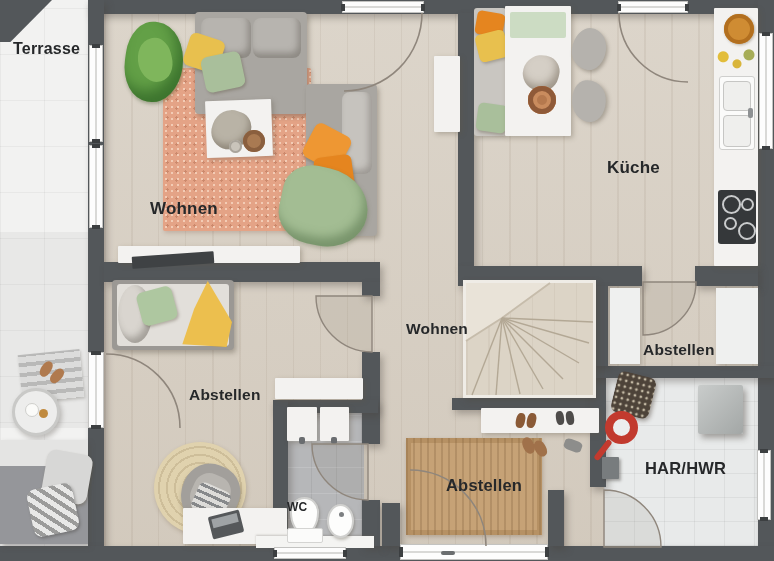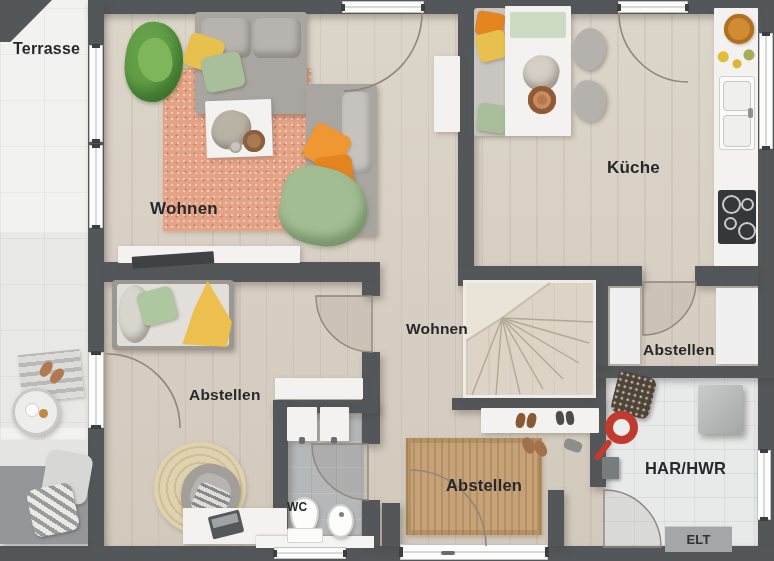--- a/index.html
+++ b/index.html
@@ -151,23 +151,20 @@
   </div>
 
   <div class="abs" style="left:610px;top:288px;width:30px;height:76px;background:#eff0ef;box-shadow:2px 2px 4px rgba(95,88,75,.3);"></div>
   <div class="abs" style="left:716px;top:288px;width:42px;height:76px;background:#eff0ef;box-shadow:2px 2px 4px rgba(95,88,75,.3);"></div>
 
   <div class="abs" style="left:698px;top:385px;width:45px;height:49px;background:linear-gradient(135deg,#c9cccb,#a3a7a6);box-shadow:3px 4px 6px rgba(70,65,58,.45);border-radius:2px;"></div>
   <div class="abs" style="left:614px;top:374px;width:39px;height:42px;background-color:#4d4339;background-image:radial-gradient(rgba(235,225,200,.75) 1.2px,transparent 1.7px);background-size:6px 6px;border-radius:18%;transform:rotate(14deg);box-shadow:2px 2px 4px rgba(70,60,50,.45);"></div>
   <div class="abs" style="left:605px;top:411px;width:33px;height:33px;border:8px solid #c23a2e;border-radius:50%;box-sizing:border-box;background:#eceeee;"></div>
   <div class="abs" style="left:600px;top:438px;width:6px;height:24px;background:#c23a2e;transform:rotate(38deg);border-radius:3px;"></div>
   <div class="abs" style="left:602px;top:457px;width:17px;height:22px;background:#787c7e;border-radius:1px;box-shadow:2px 2px 3px rgba(60,58,52,.4);"></div>
-  <div class="abs" style="left:665px;top:526px;width:67px;height:26px;background:#a4a7a7;display:flex;align-items:center;justify-content:center;box-shadow:inset 0 1px 0 rgba(255,255,255,.4);">
-    <span class="lbl" style="position:static;font-size:13px;color:#2f3133;">ELT</span>
-  </div>
 
   <div class="abs" style="left:20px;top:352px;width:62px;height:48px;transform:rotate(-6deg);background:repeating-linear-gradient(0deg,#dcdcdb 0 6px,#b9b9b8 6px 10px);box-shadow:1px 2px 3px rgba(100,95,88,.3);">
     <div class="abs" style="left:22px;top:8px;width:10px;height:17px;background:#b07a4e;border-radius:45%;transform:rotate(40deg);"></div>
     <div class="abs" style="left:32px;top:16px;width:10px;height:17px;background:#b07a4e;border-radius:45%;transform:rotate(48deg);"></div>
   </div>
   <div class="abs" style="left:12px;top:388px;width:48px;height:48px;border-radius:50%;background:#ededec;border:3px solid #c9c9c7;box-sizing:border-box;box-shadow:2px 3px 5px rgba(95,90,82,.35);">
     <div class="abs" style="left:10px;top:12px;width:12px;height:12px;border-radius:50%;background:#fbfbf9;border:1px solid #cfcfcc;"></div>
     <div class="abs" style="left:24px;top:18px;width:9px;height:9px;border-radius:50%;background:#c08a3e;"></div>
   </div>
   <div class="abs" style="left:0;top:440px;width:88px;height:104px;background:#95969a;box-shadow:2px 3px 5px rgba(80,78,74,.4);"></div>

